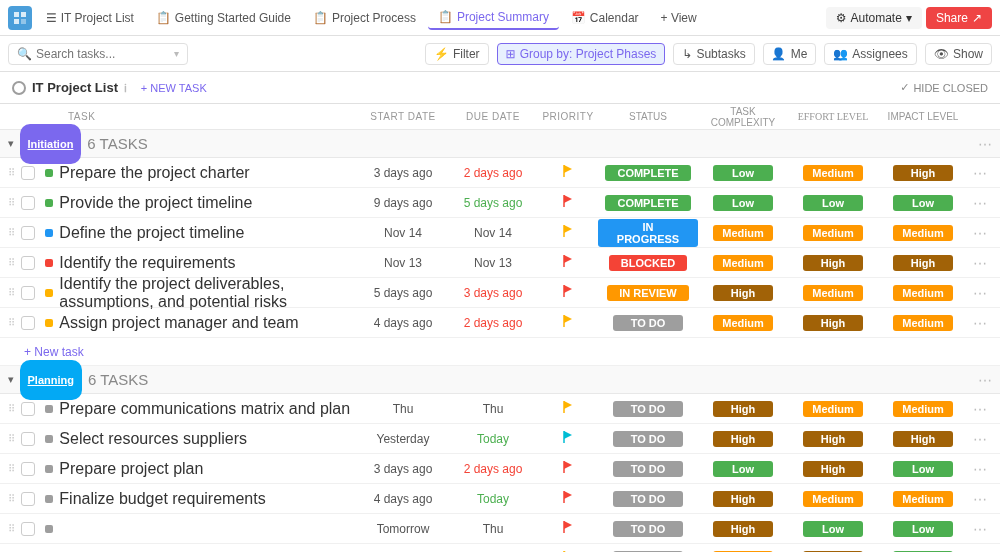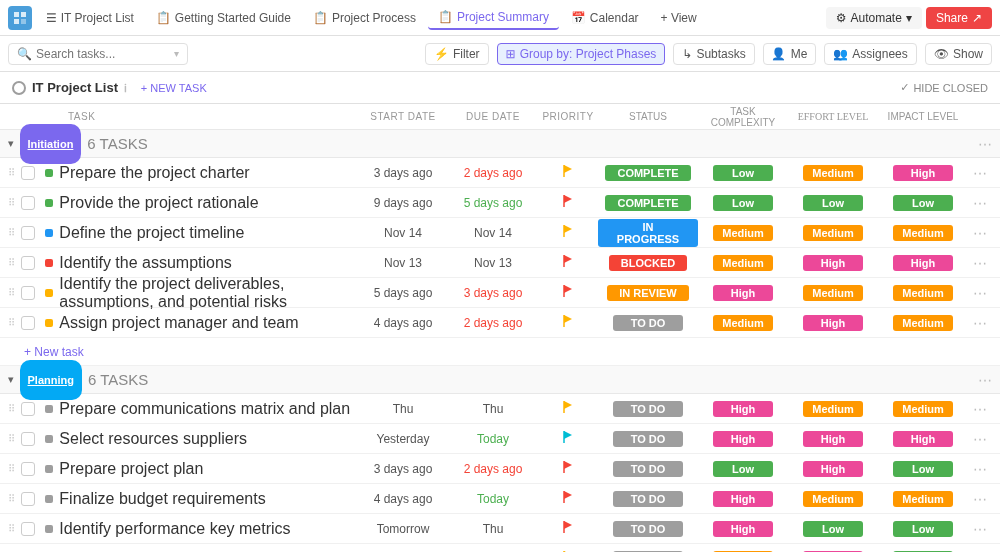--- a/index.html
+++ b/index.html
@@ -85,21 +85,21 @@
     .badge-blocked { background: #f44336; }
     .badge-inreview { background: #ff9800; }
     .badge-todo { background: #9e9e9e; color: #fff; }
 
     .level-badge {
       display: inline-block; padding: 2px 8px; border-radius: 3px;
       font-size: 11px; font-weight: 600; color: #fff; min-width: 60px; text-align: center;
     }
     .level-low { background: #4caf50; }
     .level-medium { background: #ff9800; }
-    .level-high { background: #ec4899; }
+    .level-high { background: #a16207; }
 
     .due-overdue { color: #f44336; text-align: center; }
     .due-today { color: #4caf50; }
     .due-normal { color: #555; }
 
     .new-task-row {
       display: flex; align-items: center; height: 28px; padding: 0 24px;
       font-size: 12px; color: #7b68ee; cursor: pointer; border-bottom: 1px solid #f0f0f0;
     }
 
@@ -248,21 +248,21 @@
       <div class="col-complexity-val"><span class="level-badge level-low">Low</span></div>
       <div class="col-effort-val"><span class="level-badge level-medium">Medium</span></div>
       <div class="col-impact-val"><span class="level-badge level-high">High</span></div>
       <div class="col-options-val"><span class="options-icon">⋯</span></div>
     </div>
     <div class="task-row">
       <div class="task-name">
         <span class="task-drag">⠿</span>
         <span class="row-checkbox"></span>
         <span class="task-dot" style="background:#4caf50;"></span>
-        <span class="task-text">Provide the project rationale</span>
+        <span class="task-text">Provide the project timeline</span>
       </div>
       <div class="col-start-val">9 days ago</div>
       <div class="col-due-val due-today">5 days ago</div>
       <div class="col-priority-val"><svg width="12" height="14" viewBox="0 0 12 14">
           <path d="M2 1 L10 5 L2 9 Z" fill="#f44336"></path>
           <line x1="2" y1="1" x2="2" y2="13" stroke="#f44336" stroke-width="1.5"></line>
         </svg></div>
       <div class="col-status-val"><span class="badge badge-complete">COMPLETE</span></div>
       <div class="col-complexity-val"><span class="level-badge level-low">Low</span></div>
       <div class="col-effort-val"><span class="level-badge level-low">Low</span></div>
@@ -286,21 +286,21 @@
       <div class="col-complexity-val"><span class="level-badge level-medium">Medium</span></div>
       <div class="col-effort-val"><span class="level-badge level-medium">Medium</span></div>
       <div class="col-impact-val"><span class="level-badge level-medium">Medium</span></div>
       <div class="col-options-val"><span class="options-icon">⋯</span></div>
     </div>
     <div class="task-row">
       <div class="task-name">
         <span class="task-drag">⠿</span>
         <span class="row-checkbox"></span>
         <span class="task-dot" style="background:#f44336;"></span>
-        <span class="task-text">Identify the assumptions</span>
+        <span class="task-text">Identify the requirements</span>
       </div>
       <div class="col-start-val">Nov 13</div>
       <div class="col-due-val due-normal">Nov 13</div>
       <div class="col-priority-val"><svg width="12" height="14" viewBox="0 0 12 14">
           <path d="M2 1 L10 5 L2 9 Z" fill="#f44336"></path>
           <line x1="2" y1="1" x2="2" y2="13" stroke="#f44336" stroke-width="1.5"></line>
         </svg></div>
       <div class="col-status-val"><span class="badge badge-blocked">BLOCKED</span></div>
       <div class="col-complexity-val"><span class="level-badge level-medium">Medium</span></div>
       <div class="col-effort-val"><span class="level-badge level-high">High</span></div>
@@ -427,21 +427,20 @@
       <div class="col-complexity-val"><span class="level-badge level-high">High</span></div>
       <div class="col-effort-val"><span class="level-badge level-medium">Medium</span></div>
       <div class="col-impact-val"><span class="level-badge level-medium">Medium</span></div>
       <div class="col-options-val"><span class="options-icon">⋯</span></div>
     </div>
     <div class="task-row">
       <div class="task-name">
         <span class="task-drag">⠿</span>
         <span class="row-checkbox"></span>
         <span class="task-dot" style="background:#9e9e9e;"></span>
-        <span class="task-text">Identify performance key metrics</span>
       </div>
       <div class="col-start-val">Tomorrow</div>
       <div class="col-due-val due-normal">Thu</div>
       <div class="col-priority-val"><svg width="12" height="14" viewBox="0 0 12 14">
           <path d="M2 1 L10 5 L2 9 Z" fill="#f44336"></path>
           <line x1="2" y1="1" x2="2" y2="13" stroke="#f44336" stroke-width="1.5"></line>
         </svg></div>
       <div class="col-status-val"><span class="badge badge-todo">TO DO</span></div>
       <div class="col-complexity-val"><span class="level-badge level-high">High</span></div>
       <div class="col-effort-val"><span class="level-badge level-low">Low</span></div>

